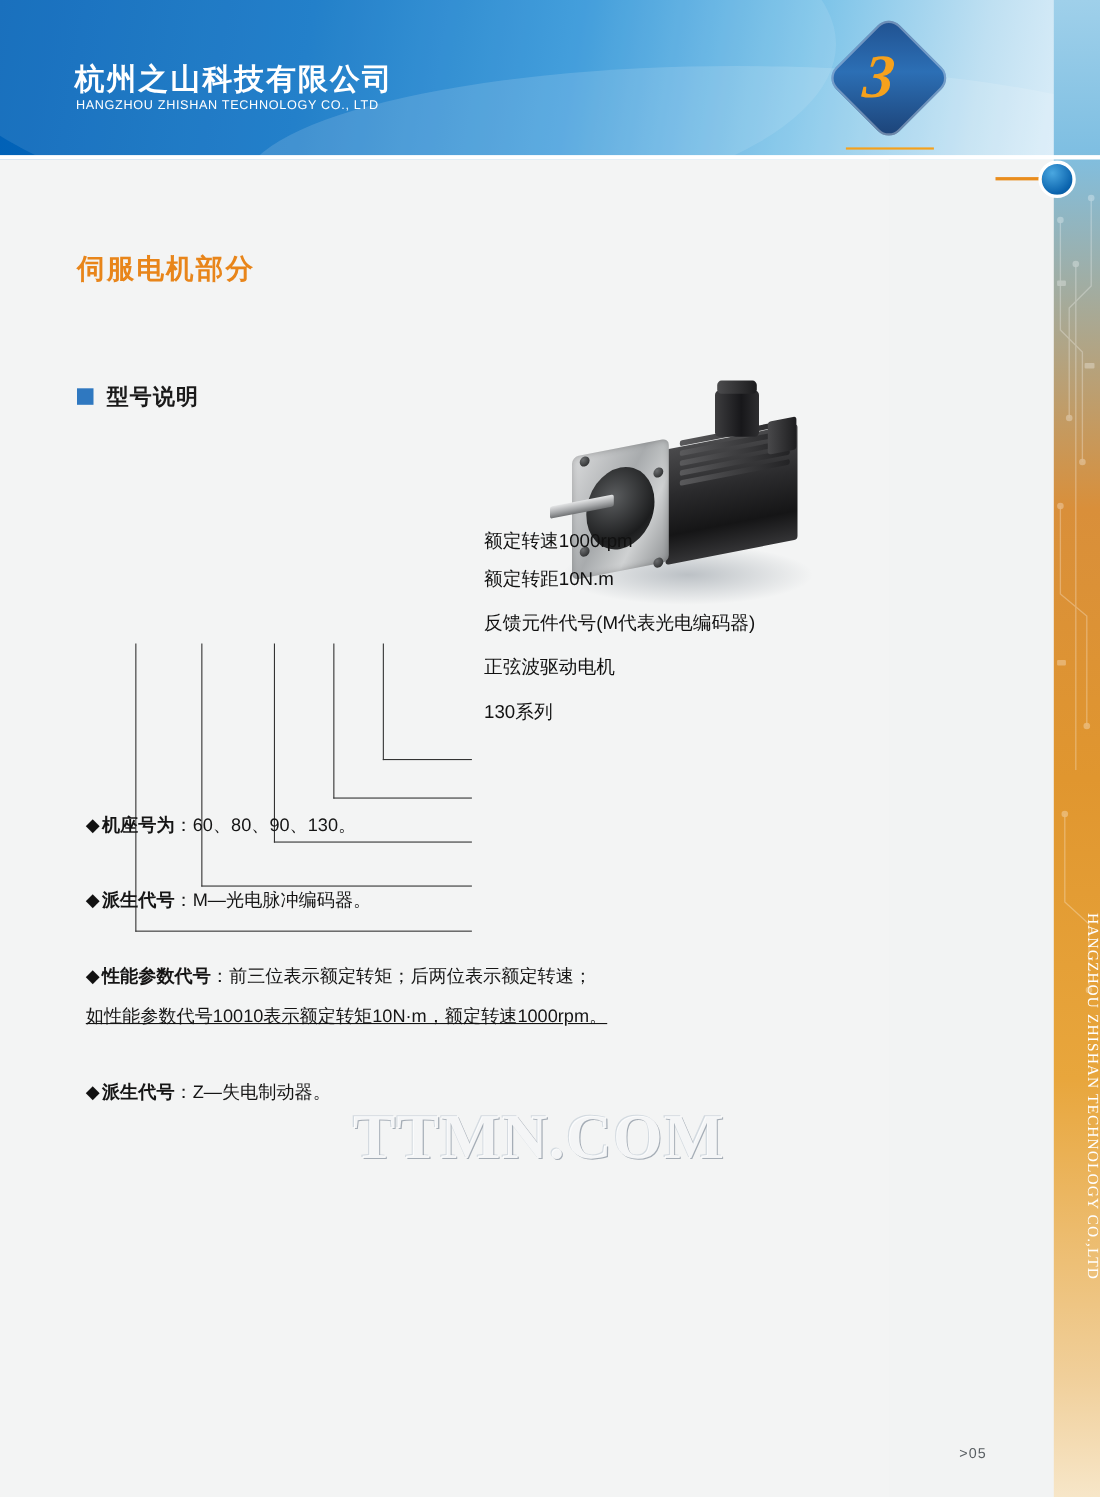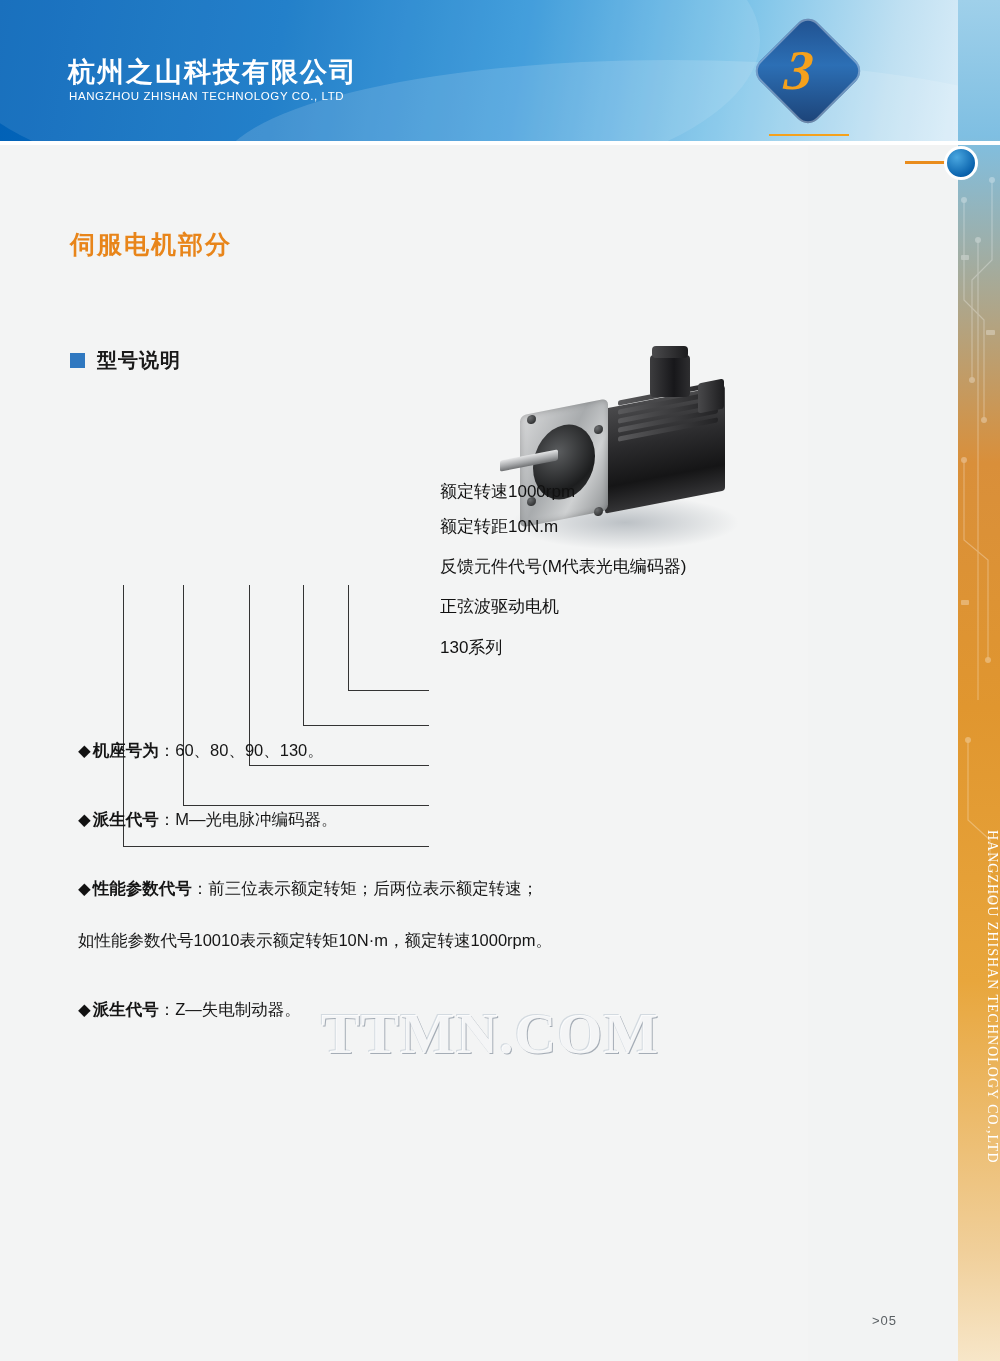--- a/index.html
+++ b/index.html
@@ -328,21 +328,21 @@
     width: 760px;
   }
   .bitem {
     margin-bottom: 39px;
     font-size: 16.5px;
     color: #151515;
     line-height: 30px;
   }
   .bitem .dia { color: #111; margin-right: 2px; }
   .bitem b { font-weight: bold; }
-  .bitem .l2 { display: block; margin-top: 22px; }
+  .bitem .l2 { display: block; margin-top: 6px; text-decoration: underline; }
 
   
   .wm {
     position: absolute;
     left: 255px; top: 855px;
     width: 470px;
     text-align: center;
     pointer-events: none;
     user-select: none;
   }

